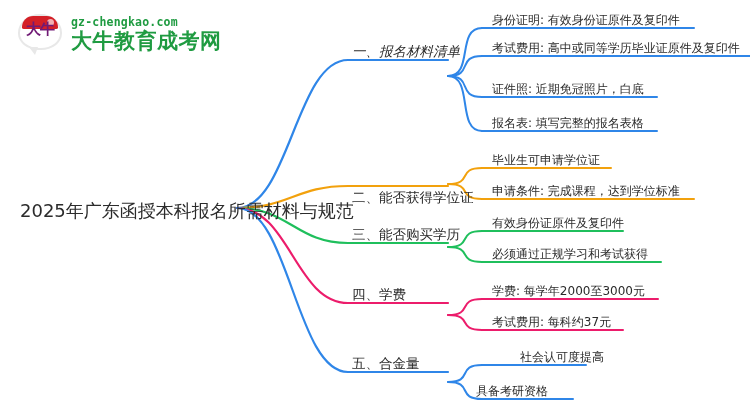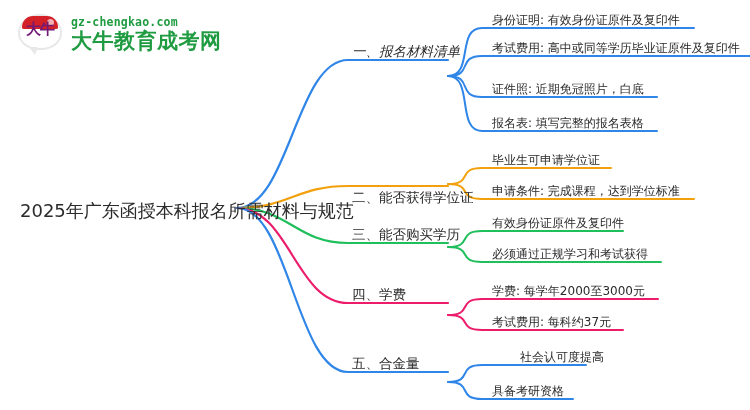--- a/index.html
+++ b/index.html
@@ -178,14 +178,14 @@
     <div class="node-text leaf-text" style="left: 492px; top: 152px;">毕业生可申请学位证</div>
     <div class="node-text leaf-text" style="left: 492px; top: 183px;">申请条件: 完成课程，达到学位标准</div>
     <div class="node-text branch-text" style="left: 352px; top: 226px;">三、能否购买学历</div>
     <div class="node-text leaf-text" style="left: 492px; top: 215px;">有效身份证原件及复印件</div>
     <div class="node-text leaf-text" style="left: 492px; top: 246px;">必须通过正规学习和考试获得</div>
     <div class="node-text branch-text" style="left: 352px; top: 286px;">四、学费</div>
     <div class="node-text leaf-text" style="left: 492px; top: 283px;">学费: 每学年2000至3000元</div>
     <div class="node-text leaf-text" style="left: 492px; top: 314px;">考试费用: 每科约37元</div>
     <div class="node-text branch-text" style="left: 352px; top: 355px; font-family: Liberation Mono, monospace;">五、合金量</div>
     <div class="node-text leaf-text" style="left: 492px; top: 349px; margin-left: 28px;">社会认可度提高</div>
-    <div class="node-text leaf-text" style="left: 492px; top: 383px;">具备考研资格</div>
+    <div class="node-text leaf-text" style="left: 476px; top: 383px;">具备考研资格</div>
   </div>
 
 </body></html>

